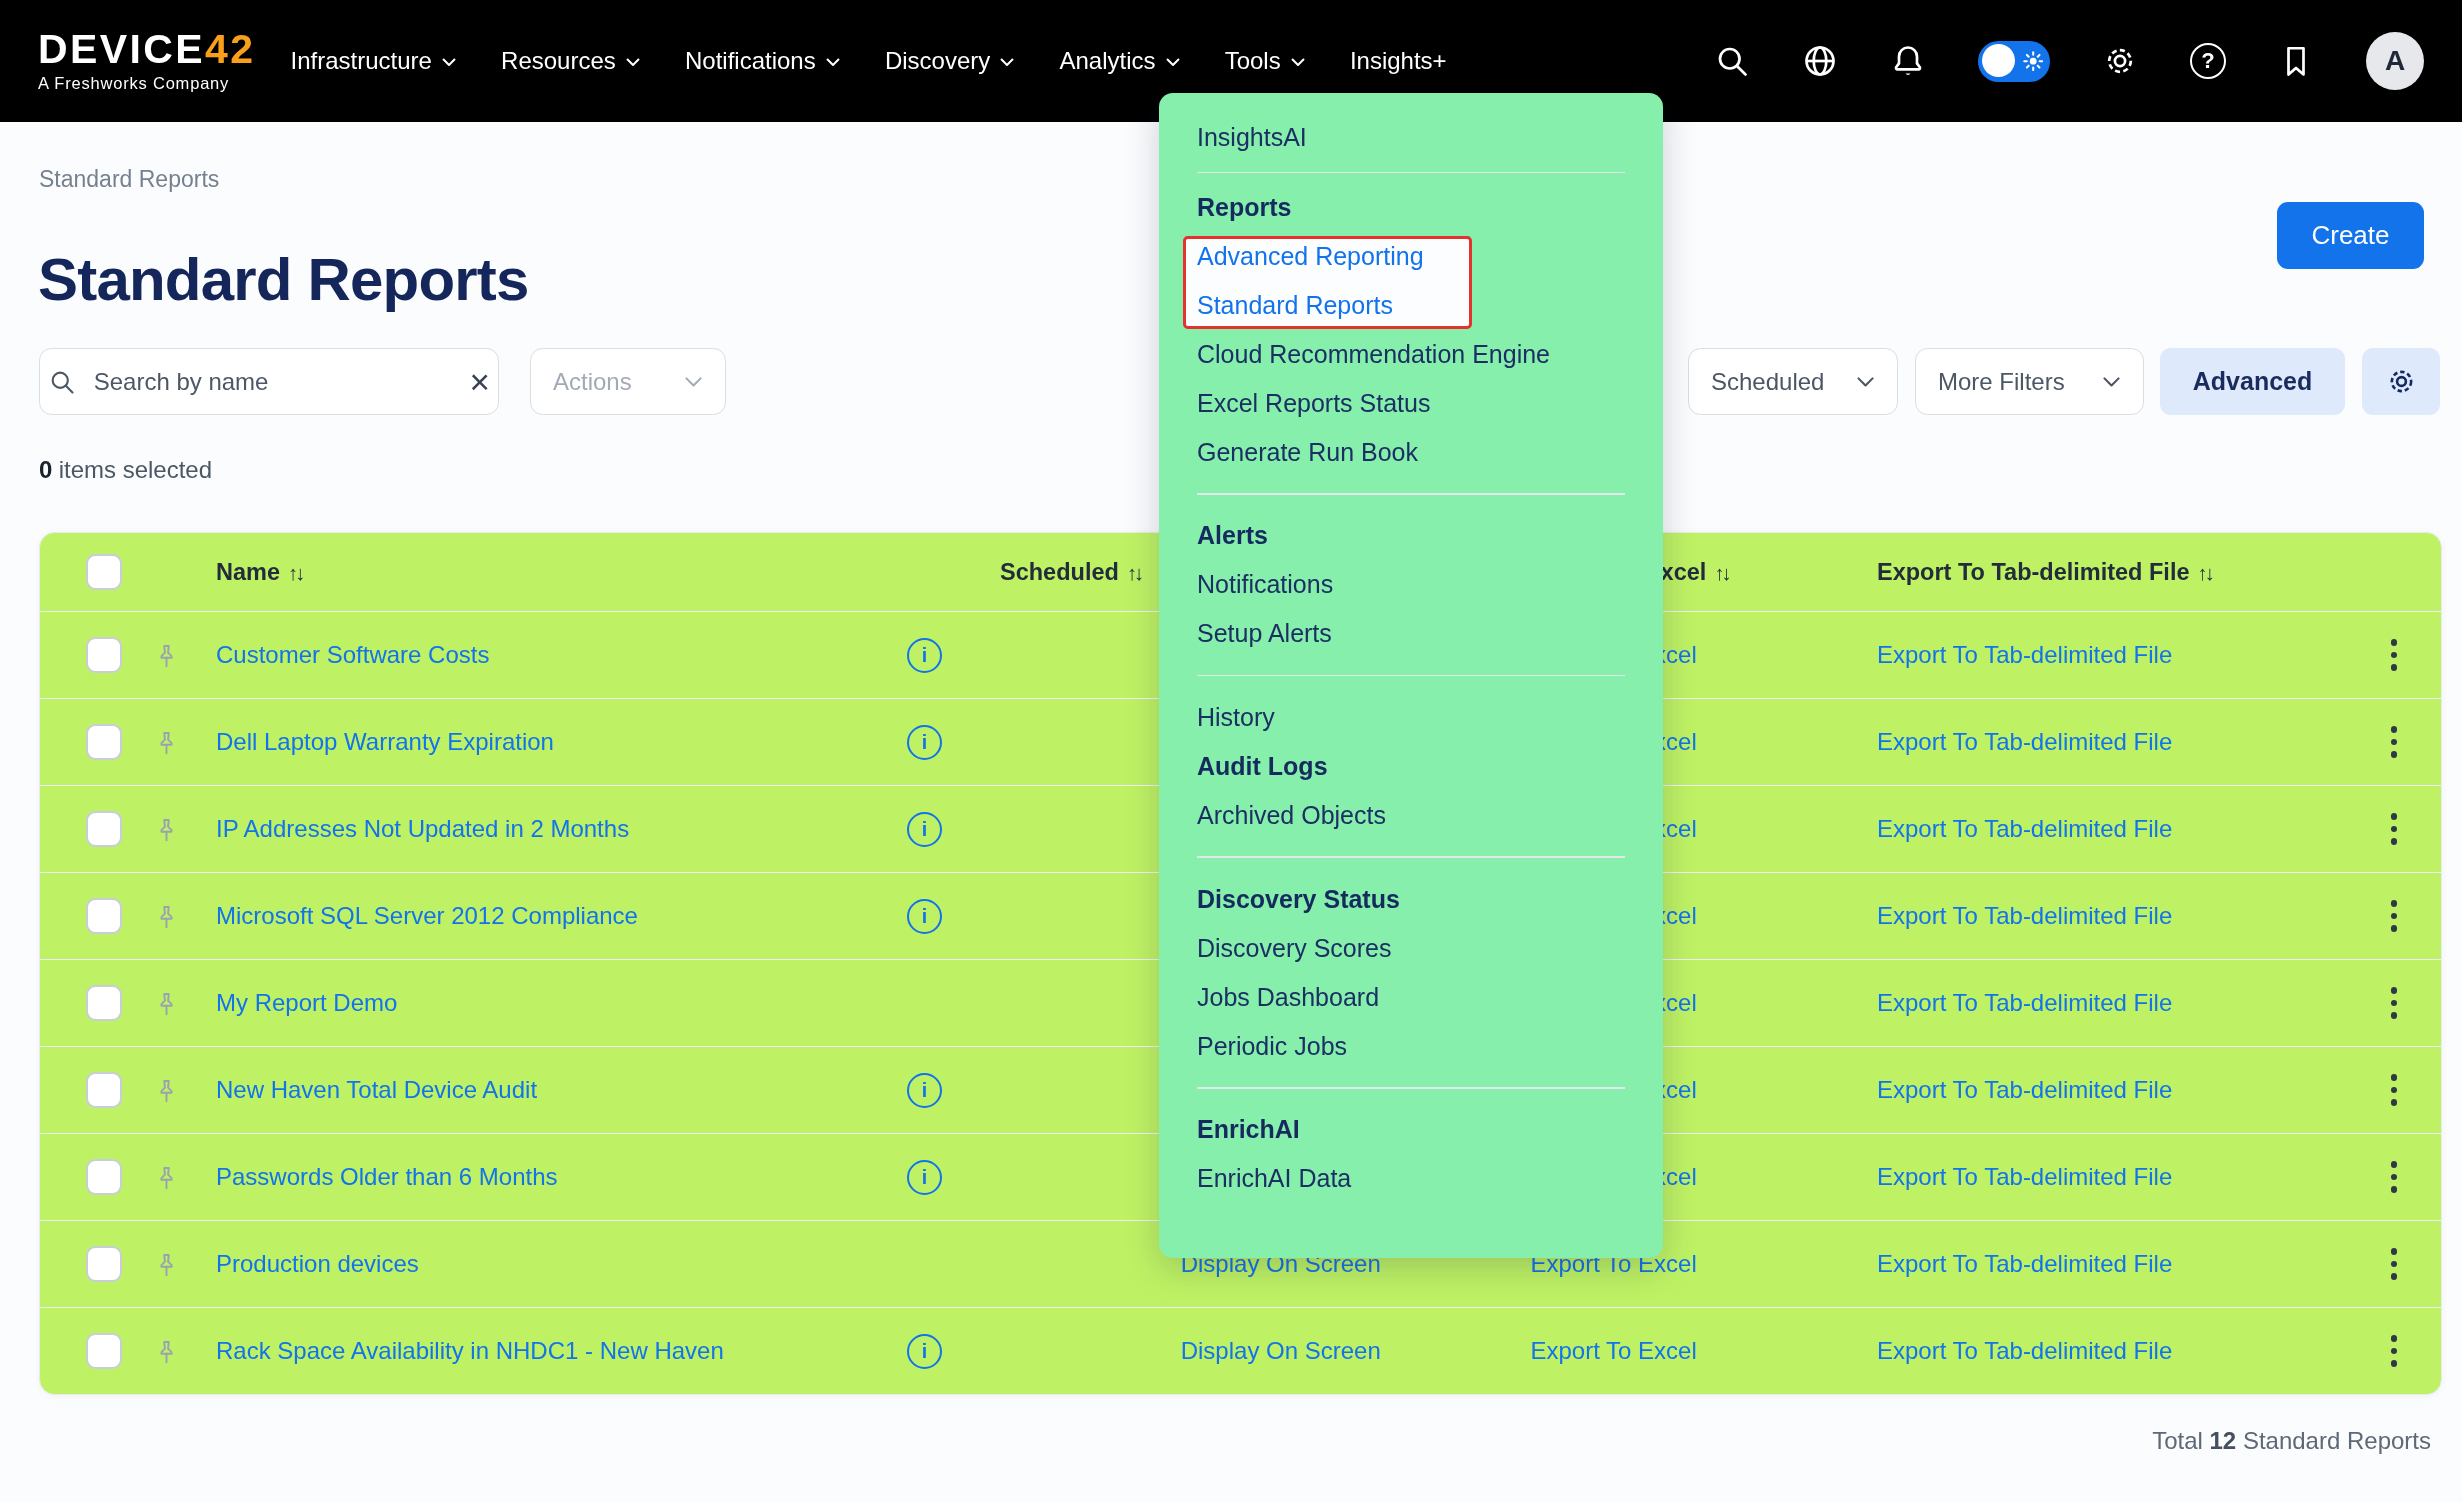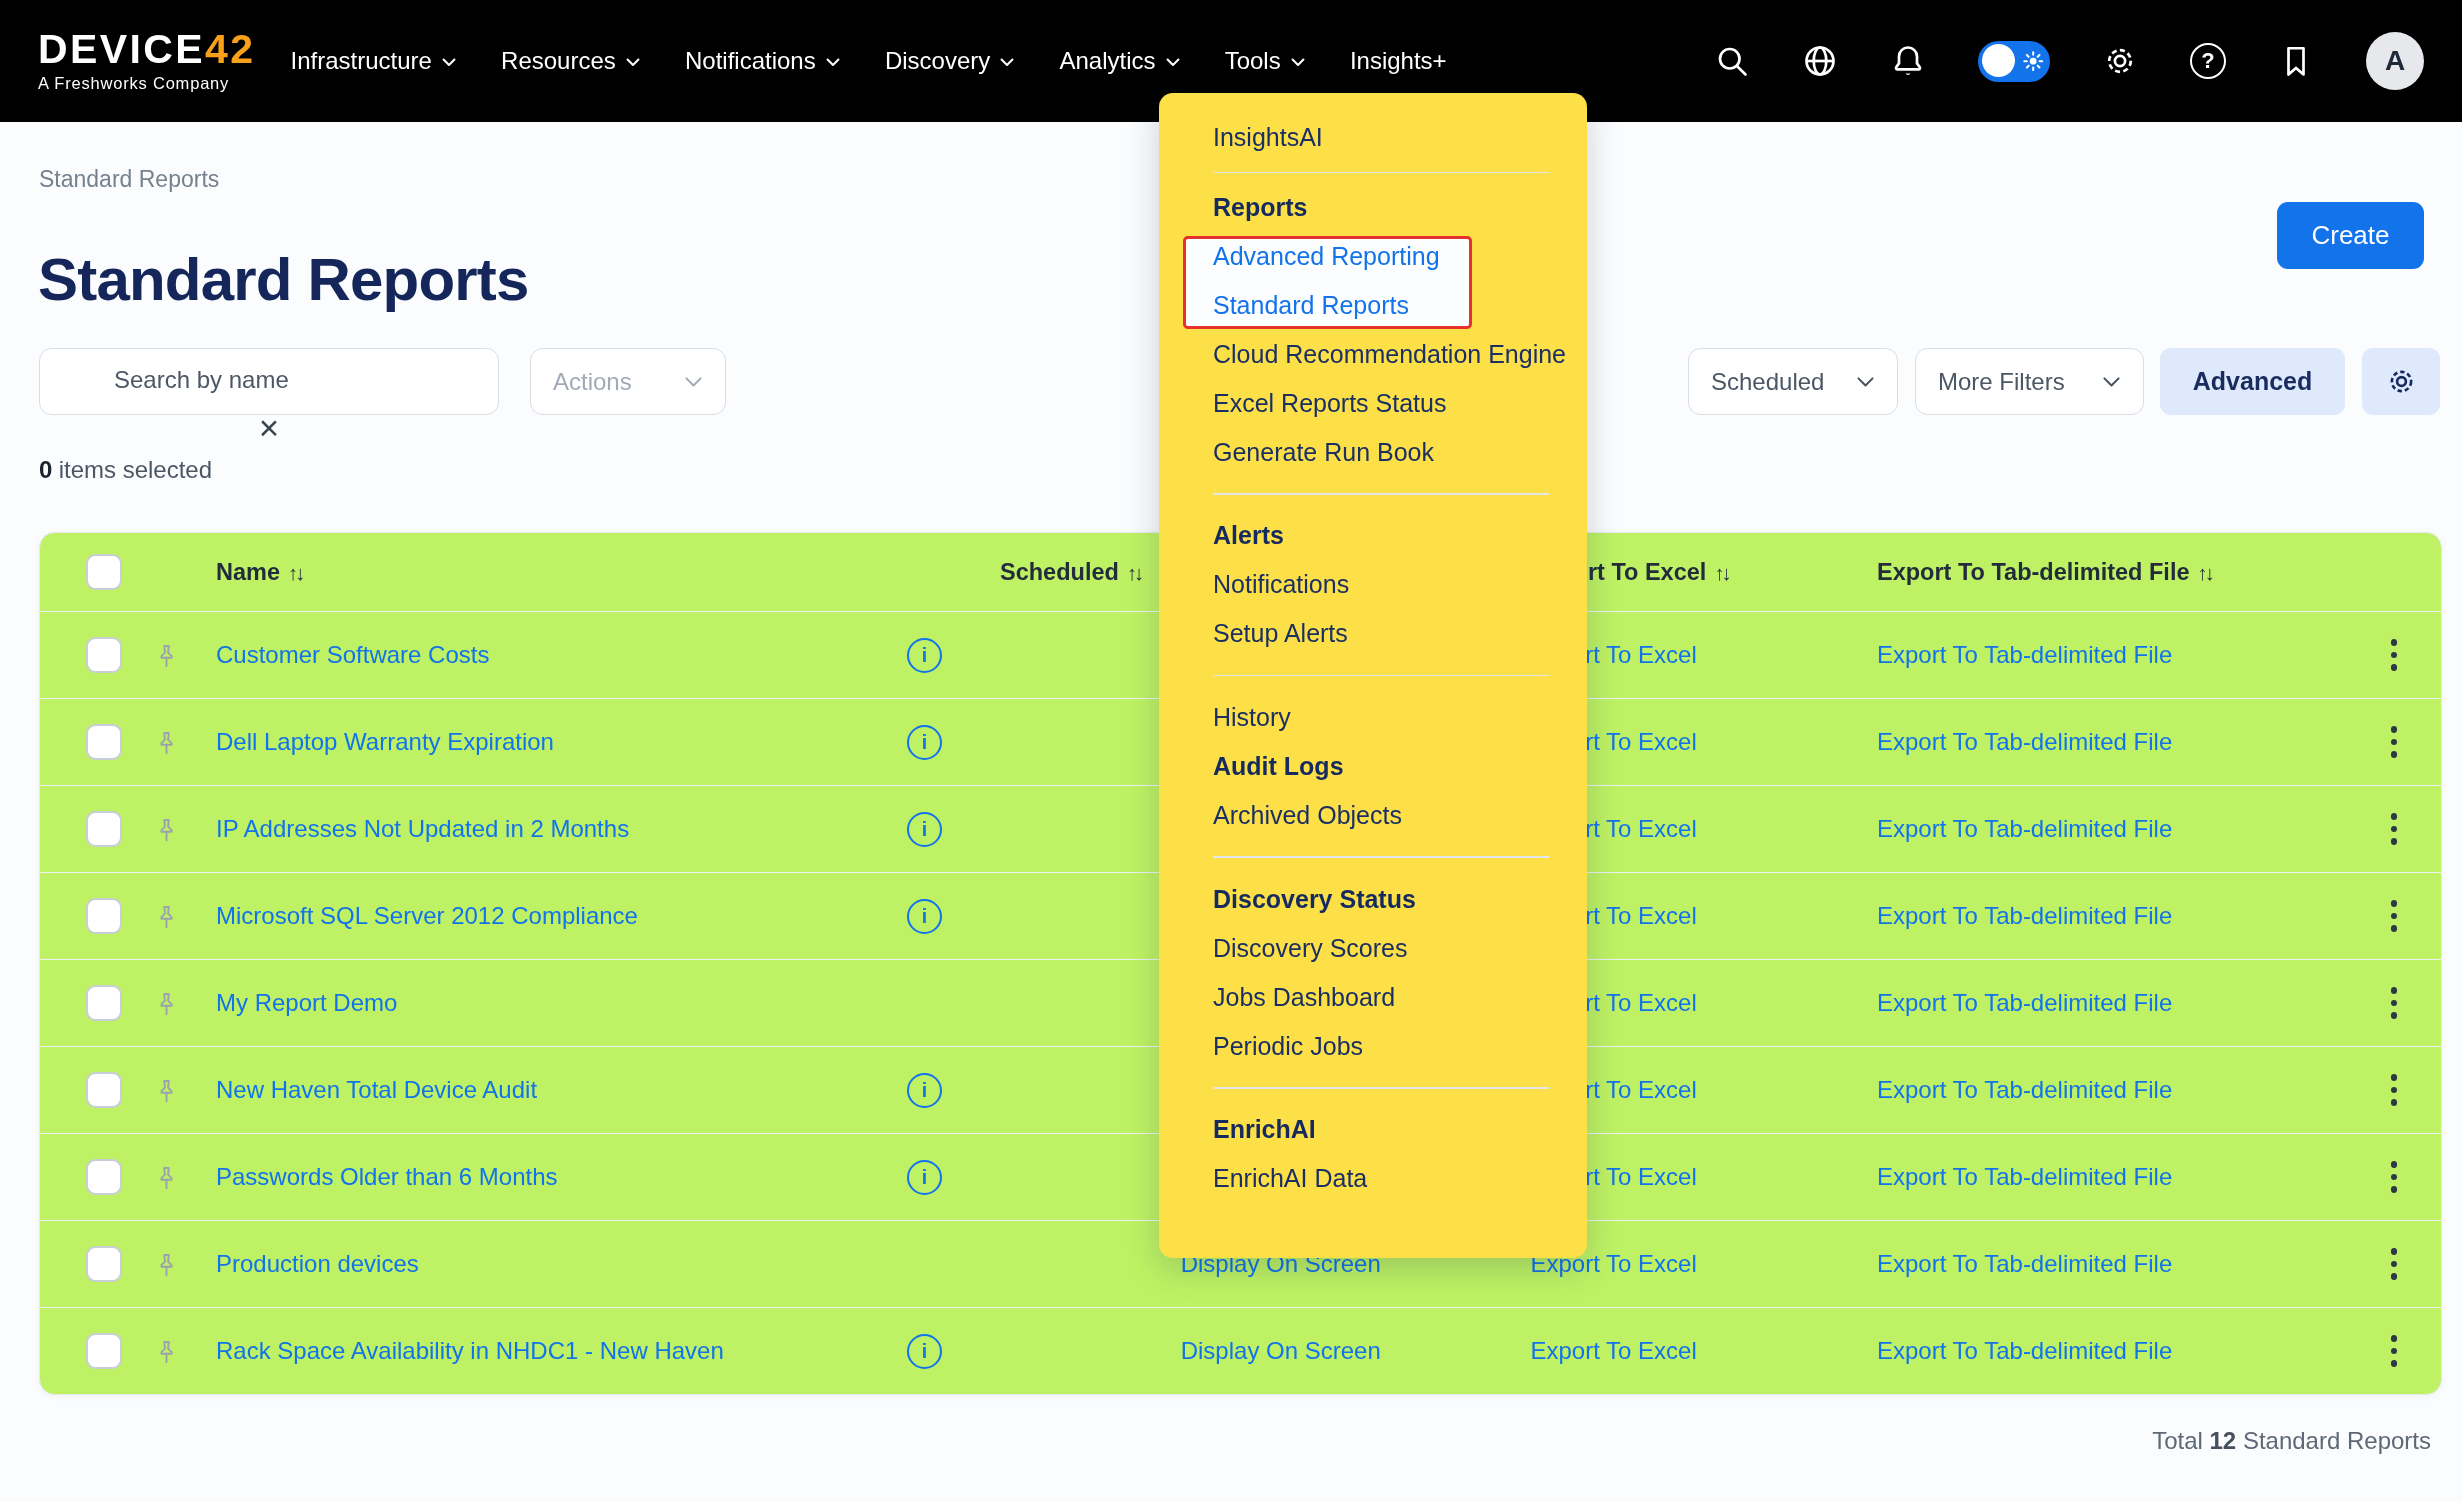--- a/index.html
+++ b/index.html
@@ -37,21 +37,21 @@
   
   .breadcrumb { position:absolute; left:39px; top:166px; font-size:23px; color:#76818F; cursor:pointer; }
   .page-title { position:absolute; left:38px; top:205px; font-size:60px; font-weight:700; color:#15265B; letter-spacing:-0.8px; }
   .create-btn { position:absolute; left:2277px; top:202px; width:147px; height:67px;
                 background:#1273EB; border-radius:11px; color:#FFFFFF; font-size:26px; font-weight:500;
                 display:flex; align-items:center; justify-content:center; cursor:pointer; border:none; }
 
   
   .ctl { position:absolute; top:348px; height:67px; background:#FFFFFF;
          border:1.6px solid #D9DDE4; border-radius:12.5px; display:flex; align-items:center; }
-  .search-box { left:39px; width:460px; padding:0 8px; gap:15.7px;flex-direction:column; }
+  .search-box { left:39px; width:460px; padding:0 8px; gap:15.7px; }
   .search-box input { flex:1; border:none; outline:none; font-size:24px; color:#36404E;
                       font-family:"Liberation Sans", sans-serif; background:transparent; min-width:0; }
   .search-box input::placeholder { color:#4D5765; opacity:1; }
   .clear-x { font-size:35px; color:#39434F; line-height:1; cursor:pointer; }
   .sel { justify-content:space-between; padding:0 22px; cursor:pointer; }
   .sel-label { font-size:24px; color:#4C5765; }
   .actions-box { left:530px; width:196px; }
   .actions-box .sel-label { color:#A2AAB6; }
   .scheduled-box { left:1688px; width:210px; }
   .morefilters-box { left:1915px; width:229px; }
@@ -85,23 +85,23 @@
   .col-disp  { padding-left:15.7px; }
   .col-xls   { padding-left:12.5px; }
   .col-tab   { padding-left:53px; }
   .kebab { display:flex; flex-direction:column; align-items:center; gap:6.3px; cursor:pointer; padding:4.7px 0; }
   .kebab i { width:6.3px; height:6.3px; border-radius:50%; background:#2F3845; }
 
   .total { position:absolute; right:31px; top:1427px; font-size:24px; color:#5E6876; }
   .total b { color:#454F5E; }
 
   
-  .dd-panel { position:absolute; left:1159px; top:93px; width:428px; height:1165px;
-              background:#fde047; border-radius:14px; z-index:40;
-              box-shadow:0 9.4px 35px rgba(15,25,60,0.20); padding-top:20.4px;padding-left:16px; }
+  .dd-panel { position:absolute; left:1159px; top:93px; width:504px; height:1165px;
+              background:#86efac; border-radius:14px; z-index:40;
+              box-shadow:0 9.4px 35px rgba(15,25,60,0.20); padding-top:20.4px; }
   .dd-item { position:relative; z-index:1; height:49px; display:flex; align-items:center;
              padding-left:38px; font-size:25px; color:#1B2F63; white-space:nowrap; }
   .dd-item.link { cursor:pointer; }
   .dd-item.hl { color:#1273EB; cursor:pointer; }
   .dd-item.hdr { font-weight:700; color:#152A5E; }
   .dd-div { height:1.6px; background:#E3E6EA; margin:9.4px 38px; }
   .dd-div.sect { margin:16.5px 38px; }
   .red-box { position:absolute; left:23.5px; top:143px; width:289px; height:93px;
              background:#FCFDFE; border:3.9px solid #E5322D; border-radius:4.7px; z-index:0; }
 </style>

